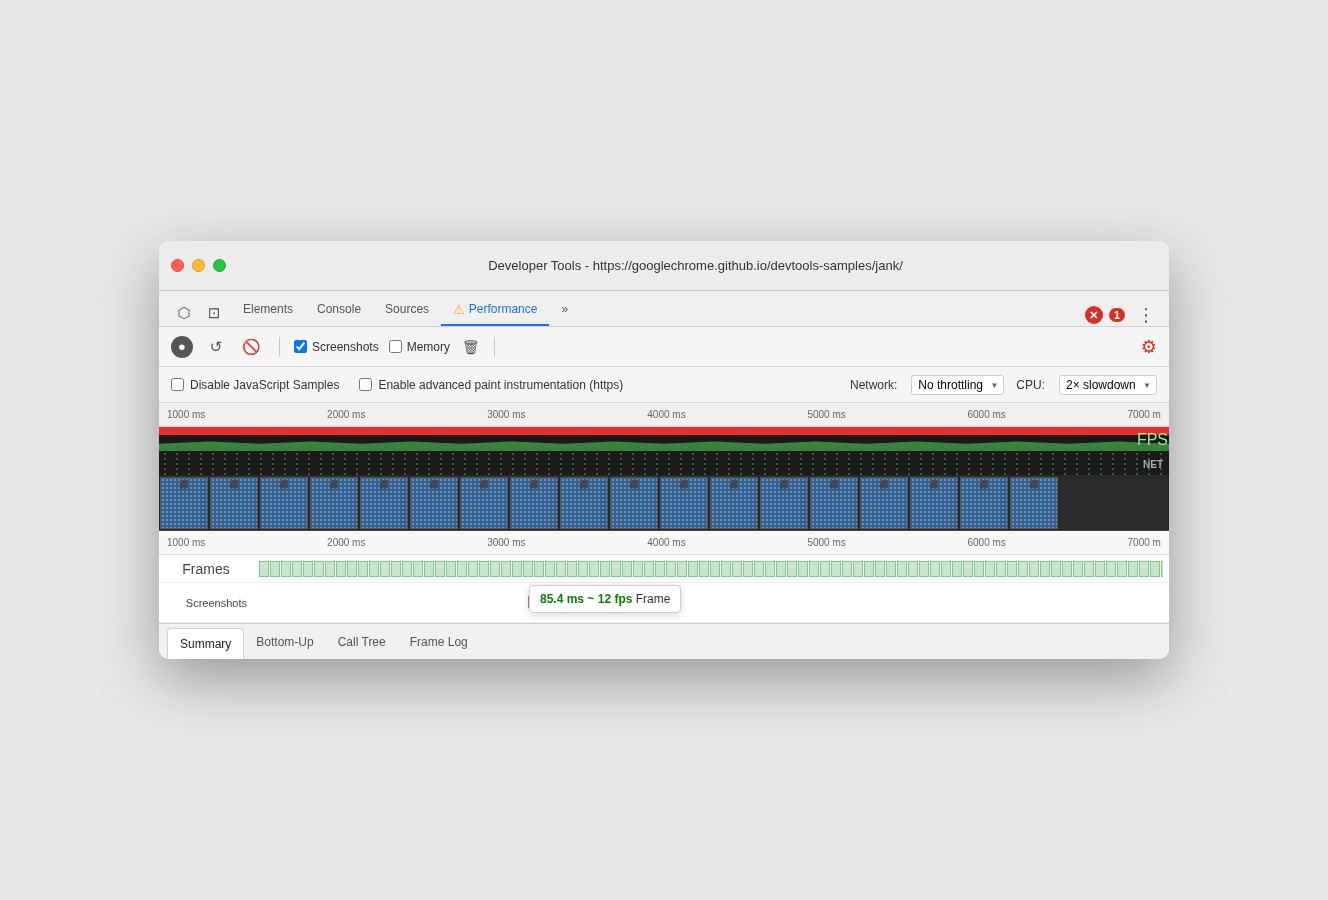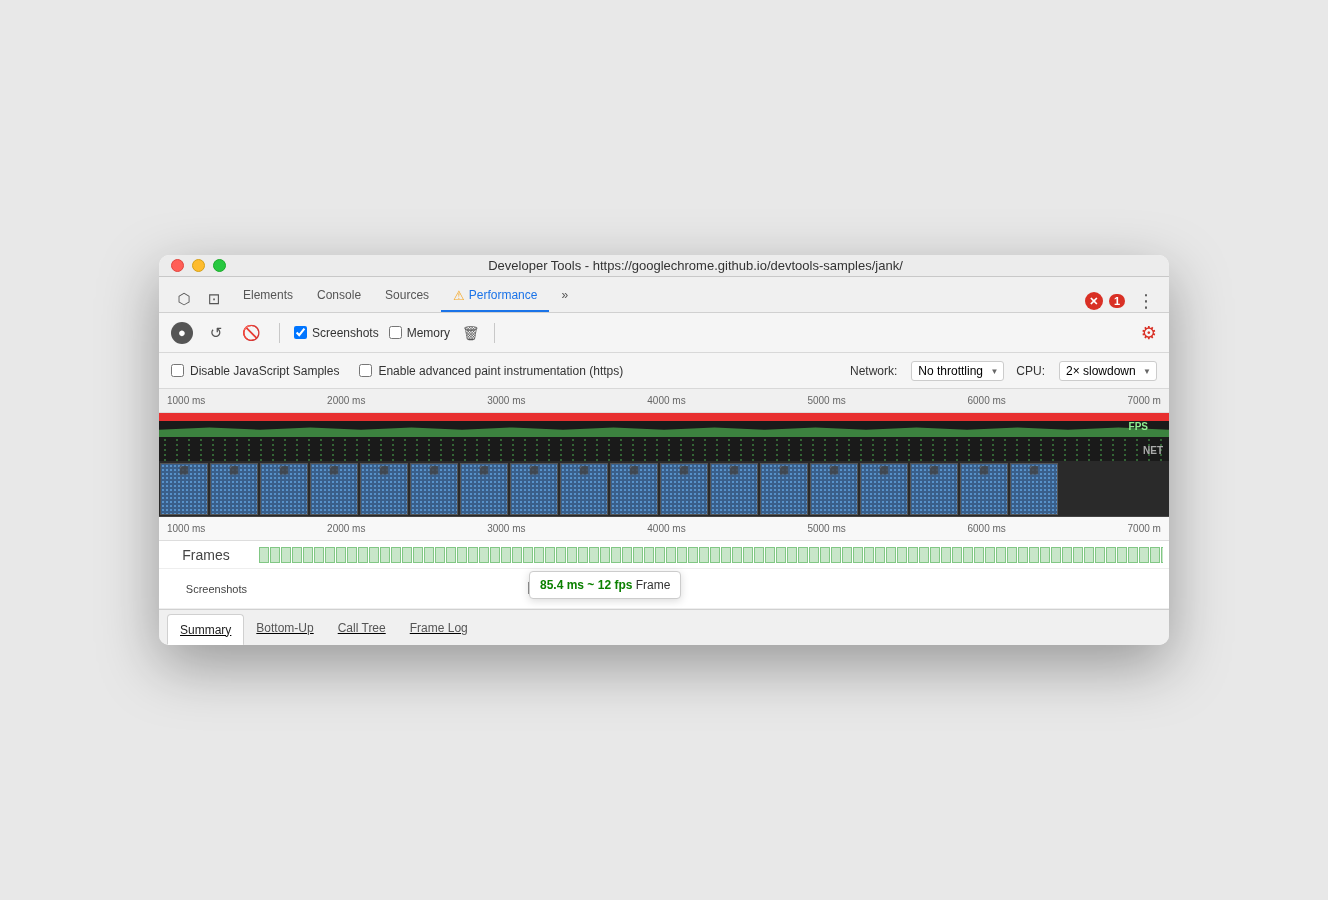--- a/index.html
+++ b/index.html
@@ -15,21 +15,21 @@
       width: 1010px;
       background: #f5f5f5;
       border-radius: 10px;
       box-shadow: 0 20px 60px rgba(0,0,0,0.35);
       overflow: hidden;
     }
     
     .title-bar {
       background: #ececec;
       border-bottom: 1px solid #c8c8c8;
-      height: 22px;
+      height: 50px;
       display: flex;
       align-items: center;
       padding: 0 12px;
       gap: 8px;
       border-radius: 10px 10px 0 0;
     }
     .traffic-light {
       width: 13px; height: 13px;
       border-radius: 50%;
       display: inline-block;
@@ -241,24 +241,24 @@
       overflow: hidden;
     }
     .fps-red-bar {
       position: absolute;
       top: 0; left: 0; right: 0;
       height: 8px;
       background: #e83030;
     }
     .fps-label {
       position: absolute;
-      right: 21px; top: 50%;
+      right: 1px; top: 50%;
       transform: translateY(-50%);
-      font-size: 10px;
-      font-weight: bold;
+      font-size: 16px;
+      font-weight: normal;
       color: #90ee90;
     }
     
     .cpu-track {
       height: 46px;
       background: #1a1a1a;
       position: relative;
       overflow: hidden;
     }
     .cpu-label {
@@ -375,21 +375,20 @@
       color: #333;
     }
     
     .bottom-tabs {
       background: #f0f0f0;
       border-top: 1px solid #d0d0d0;
       height: 36px;
       display: flex;
       align-items: flex-end;
       padding: 0 8px;
-      text-decoration: underline;
     }
     .bottom-tab {
       height: 32px;
       padding: 0 12px;
       font-size: 12px;
       color: #555;
       border: none;
       background: transparent;
       cursor: pointer;
       border-bottom: 2px solid transparent;

